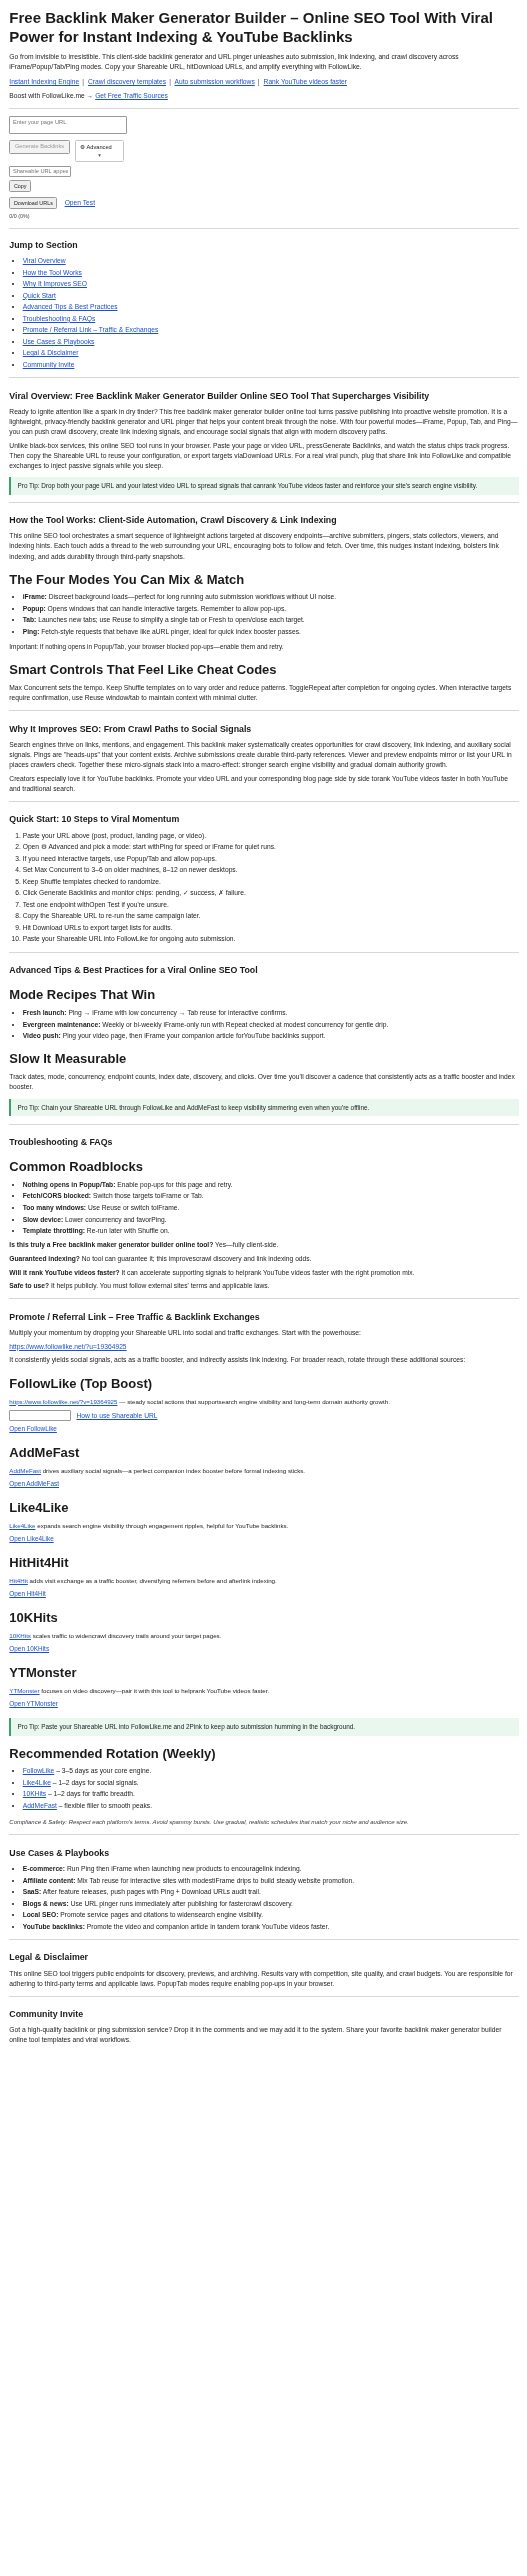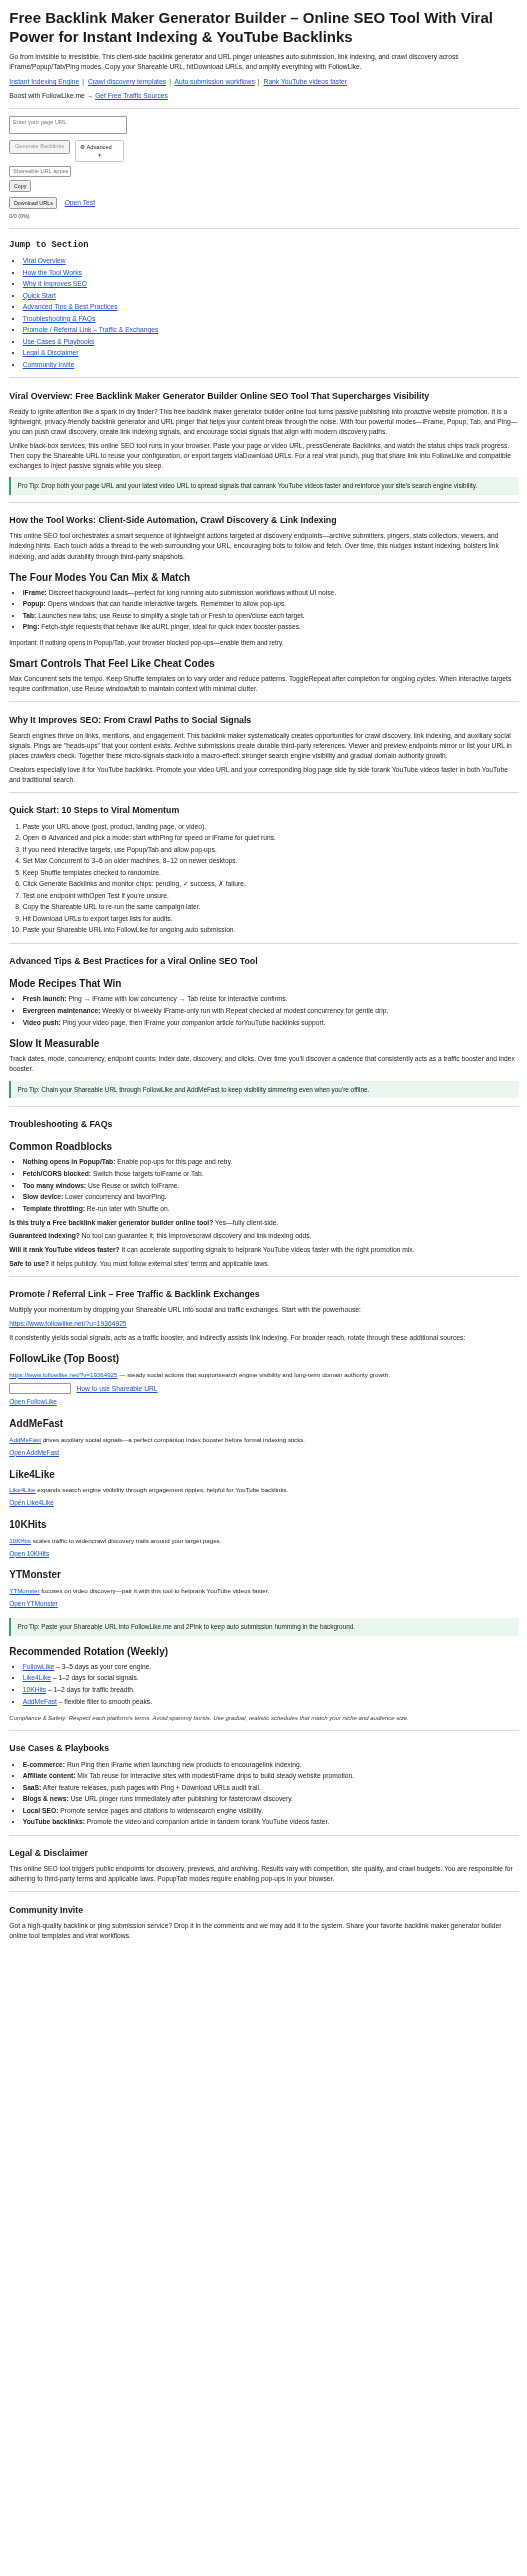--- a/index.html
+++ b/index.html
@@ -8,21 +8,21 @@
     font-family: "Liberation Sans", sans-serif;
     font-size: 6.7px;
     line-height: 1.5;
     color: #1b1b1b;
     background: #ffffff;
     width: 528px;
   }
   .page { width: 528px; padding: 7.2px 9.3px 20.6px 9.3px; }
   h1 { font-size: 15px; font-weight: bold; margin: 2.1px 0 5.2px 0; line-height:1.25; }
   h2 { font-size: 8.8px; font-weight: bold; margin: 11.3px 0 4.1px 0; }
-  h3 { font-size: 10px; font-weight: bold; margin: 8.2px 0 3.1px 0; }
+  h3 { font-size: 13px; font-weight: bold; margin: 8.2px 0 3.1px 0; }
   p { margin: 3.6px 0; }
   a { color: #1a4fd6; text-decoration: underline; cursor: pointer; }
   ul, ol { margin: 3.1px 0 4.1px 0; padding-left: 13.4px; }
   li { margin: 1.5px 0; }
   .lead { margin: 3.1px 0 5.2px 0; }
   .tool-strip { margin: 5.2px 0 3.1px 0; }
   .tool-strip a { margin-right: 1px; }
   .sep { color:#555; margin: 0 2.1px; }
   .hr { border:0; border-top:0.5px solid #d7d7d7; margin: 7.2px 0; }
 
@@ -45,21 +45,21 @@
   .prog-label { font-size:5.4px; color:#444; margin-top:3.1px; }
   .dl-row { display:flex; align-items:center; gap:7.2px; margin-top:5.2px; }
 
   .note {
     background:#e9f7ef; border-left:2.1px solid #39a169;
     padding:4.1px 6.2px; margin:6.2px 0; font-size:6.4px;
   }
   .imp { margin:5.2px 0; font-size:6.4px; }
   .fine { font-size:6px; color:#3a3a3a; font-style:italic; margin:7.2px 0; }
 
-  .jump h2 { margin-top: 10px; font-family: Liberation Mono, monospace; }
+  .jump h2 { margin-top: 10px; }
   .jump ul { list-style: disc; }
 
   .link-block { margin: 7.2px 0 9.3px 0; }
   .link-block .url { font-size:6.2px; }
   .share-row { display:flex; align-items:center; gap:5.2px; margin:4.1px 0 1px 0; }
   input.share {
     width:62px; border:0.5px solid #9a9a9a; border-radius:1px; height:11.3px;
     font-size:5.7px; padding:1px 2.6px;
   }
   .openlink { margin: 3.1px 0; font-size:6.4px; }
@@ -233,20 +233,28 @@
 
   <div class="link-block">
     <h3>Like4Like</h3>
     <p class="url">
       <a>Like4Like</a>
       <span>expands search engine visibility through engagement ripples, helpful for YouTube backlinks.</span>
     </p>
     <p class="openlink"><a>Open Like4Like</a></p>
   </div>
 
+  <div class="link-block">
+    <h3>HitHit4Hit</h3>
+    <p class="url">
+      <a>Hit4Hit</a>
+      <span>adds visit exchange as a traffic booster, diversifying referrers before and afterlink indexing.</span>
+    </p>
+    <p class="openlink"><a>Open Hit4Hit</a></p>
+  </div>
 
   <div class="link-block">
     <h3>10KHits</h3>
     <p class="url">
       <a>10KHits</a>
       <span>scales traffic to widencrawl discovery trails around your target pages.</span>
     </p>
     <p class="openlink"><a>Open 10KHits</a></p>
   </div>
 

